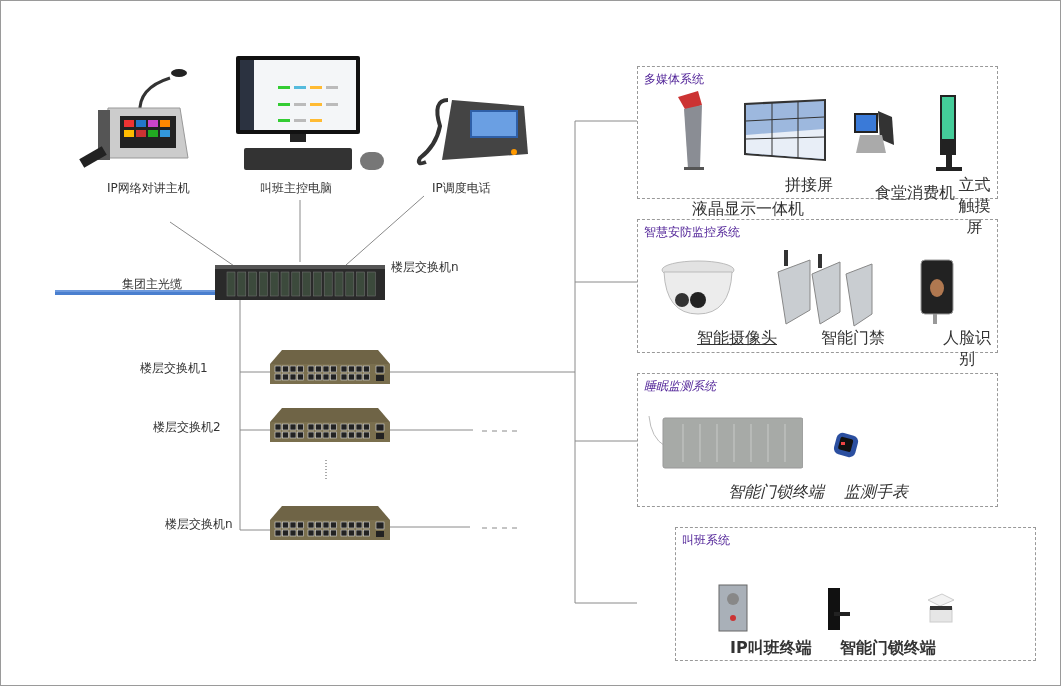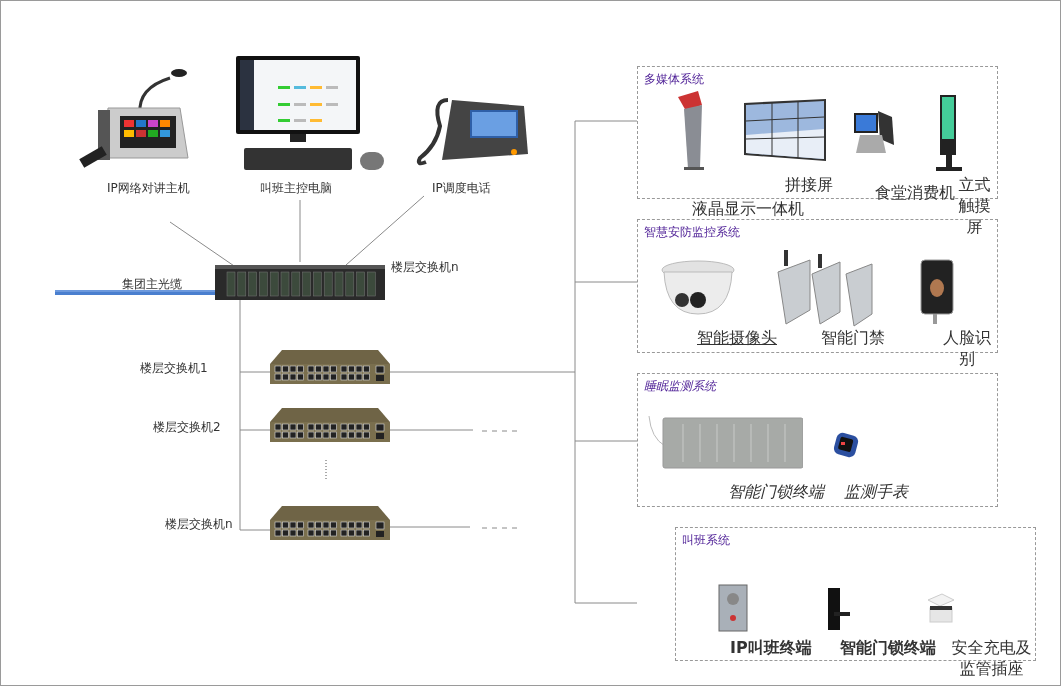--- a/index.html
+++ b/index.html
@@ -337,14 +337,13 @@
       </svg>
   </div>
   <span class="item cap" style="left:164px;top:110px;font-weight:bold;">智能门锁终端</span>
   <div class="item" style="left:250px;top:64px;width:30px;height:32px;">
     <svg width="30" height="32">
         <polygon points="2,8 16,2 28,8 14,14" fill="#f3f3f3" stroke="#ccc"></polygon>
         <rect x="4" y="16" width="22" height="14" fill="#e6e6e6" stroke="#ccc"></rect>
         <rect x="4" y="14" width="22" height="4" fill="#333"></rect>
       </svg>
   </div>
-  <span class="item cap" style="left:272px;top:110px;">安全充电及监管插座</span>
 </div>
 
 </body></html>

